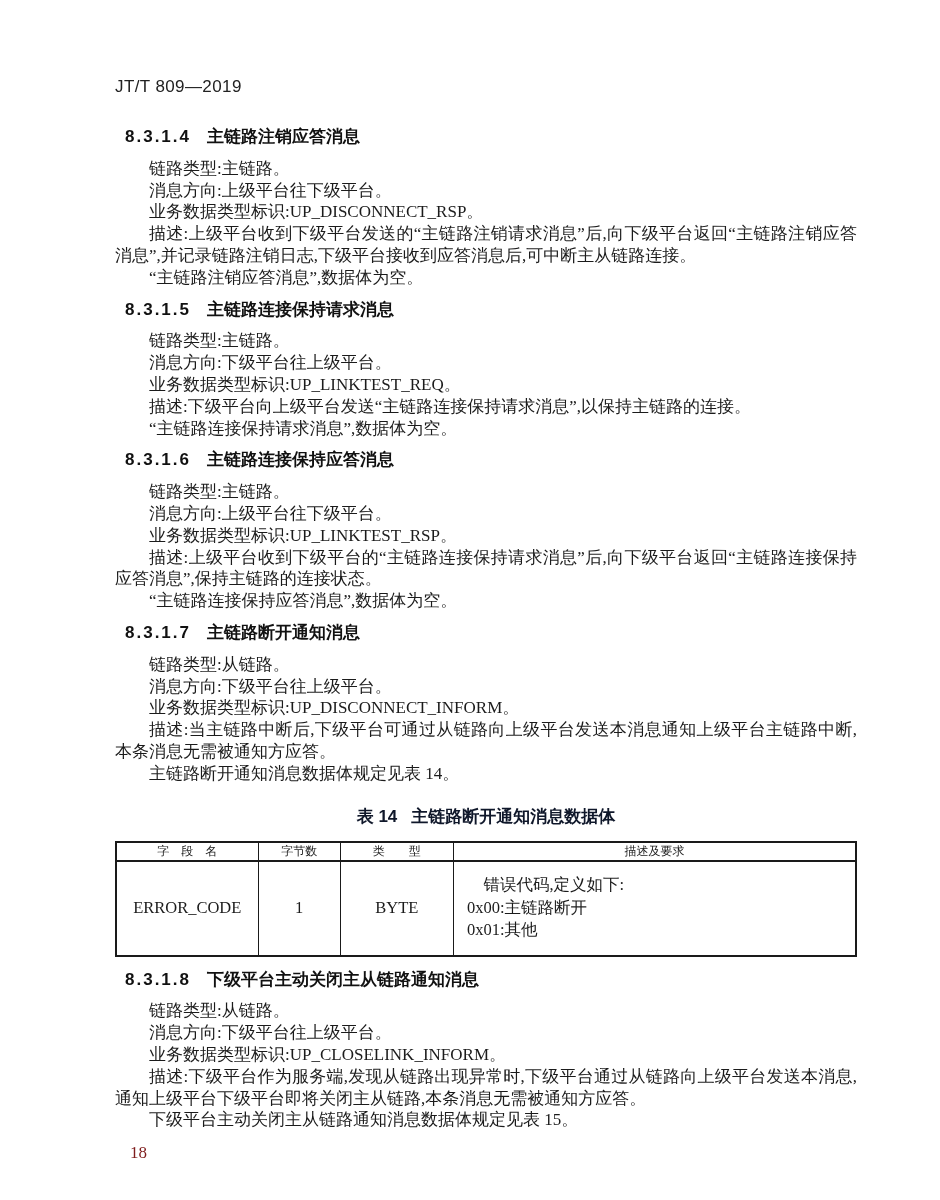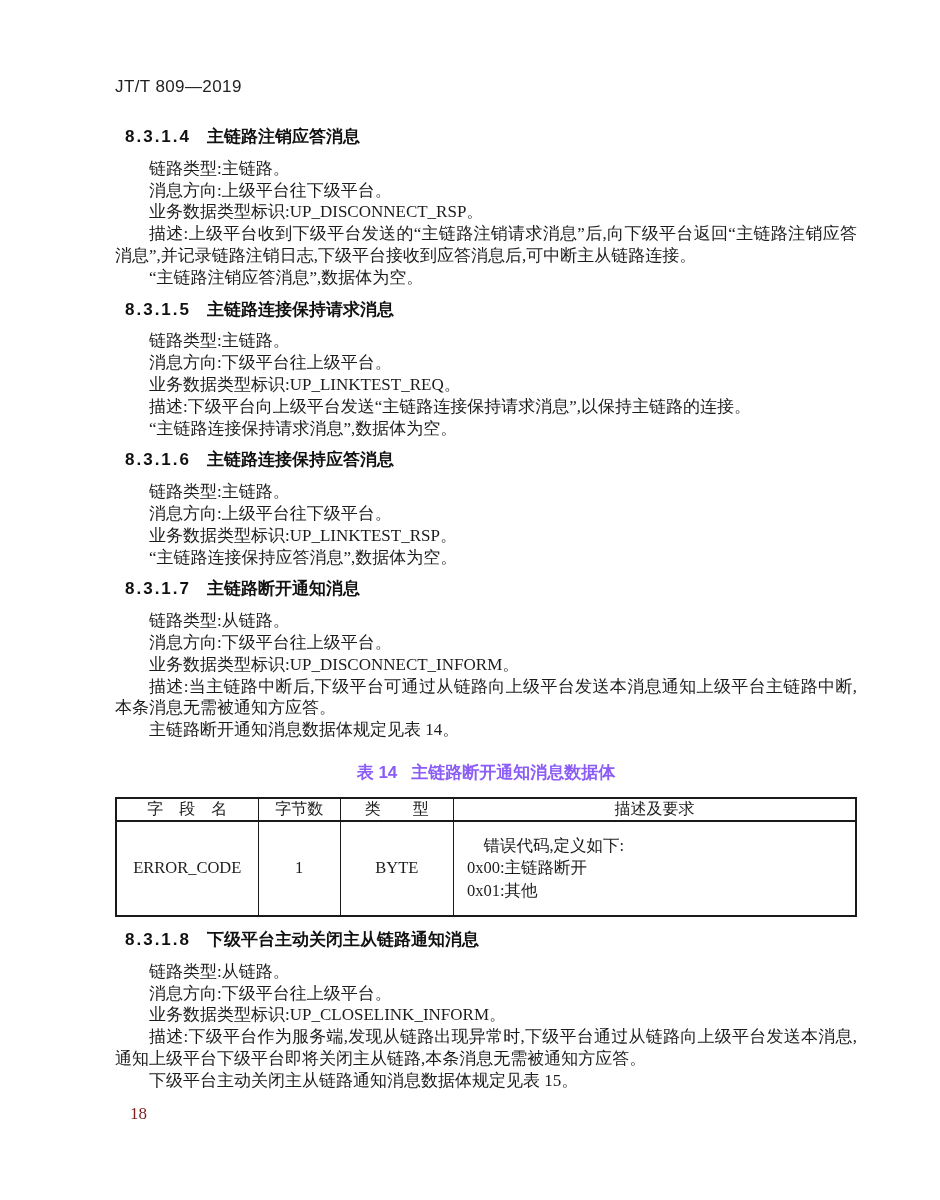--- a/index.html
+++ b/index.html
@@ -46,37 +46,37 @@
     color: #1b1b1b;
     text-align: justify;
   }
   .table-caption {
     margin-top: 21px;
     text-align: center;
     font-family: "Liberation Sans", "DejaVu Sans", sans-serif;
     font-weight: bold;
     font-size: 17px;
     line-height: 22px;
-    color: #8b5cf6;
+    color: #0f172a;
   }
   .caption-label { margin-right: 14px; }
   table.spec {
     margin-top: 13px;
     width: 100%;
     border-collapse: collapse;
     table-layout: fixed;
     border: 2px solid #1a1a1a;
   }
   table.spec col.c1 { width: 19.2%; }
   table.spec col.c2 { width: 11.1%; }
   table.spec col.c3 { width: 15.3%; }
   table.spec col.c4 { width: 54.4%; }
   table.spec th {
     font-weight: normal;
-    font-size: 16px;
+    font-size: 12px;
     height: 18px;
     text-align: center;
     vertical-align: middle;
     border-bottom: 2px solid #1a1a1a;
     padding: 0;
   }
   table.spec th + th, table.spec td + td { border-left: 1px solid #1a1a1a; }
   table.spec td {
     height: 95px;
     font-size: 16.5px;
@@ -124,20 +124,21 @@
     <p class="line">业务数据类型标识:UP_LINKTEST_REQ。</p>
     <p class="line">描述:下级平台向上级平台发送“主链路连接保持请求消息”,以保持主链路的连接。</p>
     <p class="line">“主链路连接保持请求消息”,数据体为空。</p>
 
     <h3 class="sec-heading">
       <span class="sec-num">8.3.1.6</span><span class="sec-title">主链路连接保持应答消息</span>
     </h3>
     <p class="line">链路类型:主链路。</p>
     <p class="line">消息方向:上级平台往下级平台。</p>
     <p class="line">业务数据类型标识:UP_LINKTEST_RSP。</p>
+    <p class="line">描述:上级平台收到下级平台的“主链路连接保持请求消息”后,向下级平台返回“主链路连接保持应答消息”,保持主链路的连接状态。</p>
     <p class="line">“主链路连接保持应答消息”,数据体为空。</p>
 
     <h3 class="sec-heading">
       <span class="sec-num">8.3.1.7</span><span class="sec-title">主链路断开通知消息</span>
     </h3>
     <p class="line">链路类型:从链路。</p>
     <p class="line">消息方向:下级平台往上级平台。</p>
     <p class="line">业务数据类型标识:UP_DISCONNECT_INFORM。</p>
     <p class="line">描述:当主链路中断后,下级平台可通过从链路向上级平台发送本消息通知上级平台主链路中断,本条消息无需被通知方应答。</p>
     <p class="line">主链路断开通知消息数据体规定见表 14。</p>

